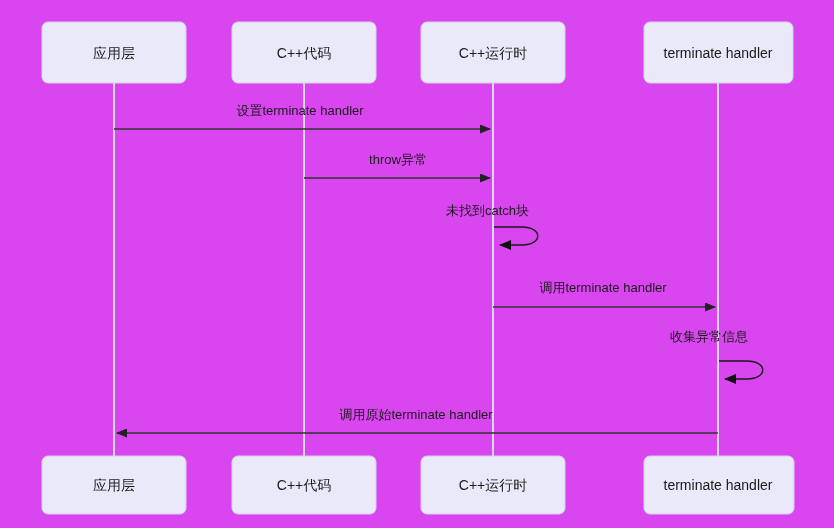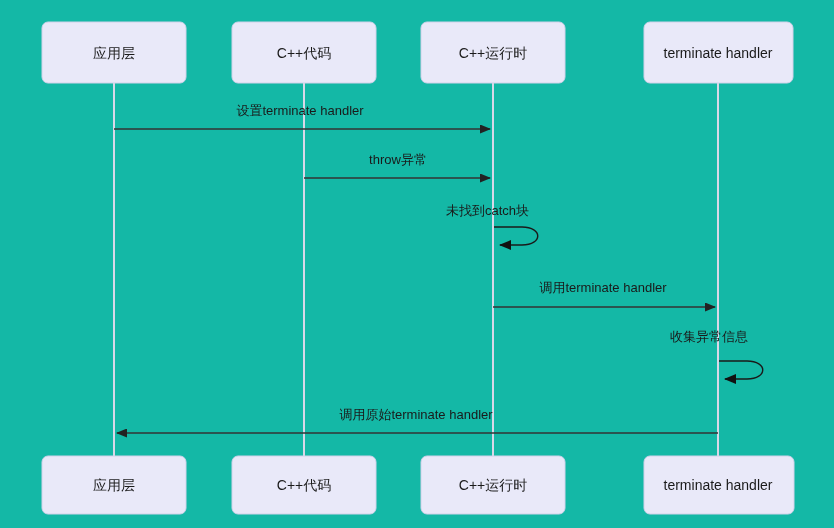--- a/index.html
+++ b/index.html
@@ -8,21 +8,21 @@
     padding: 0;
     background: #ffffff;
   }
   body {
     font-family: "Liberation Sans", "DejaVu Sans", sans-serif;
   }
   #diagram-root {
     position: relative;
     width: 834px;
     height: 528px;
-    background: #14b8a6;
+    background: #d946ef;
     overflow: hidden;
   }
   #diagram-svg {
     position: absolute;
     top: 0;
     left: 0;
     width: 834px;
     height: 528px;
   }
   .participant-box {

